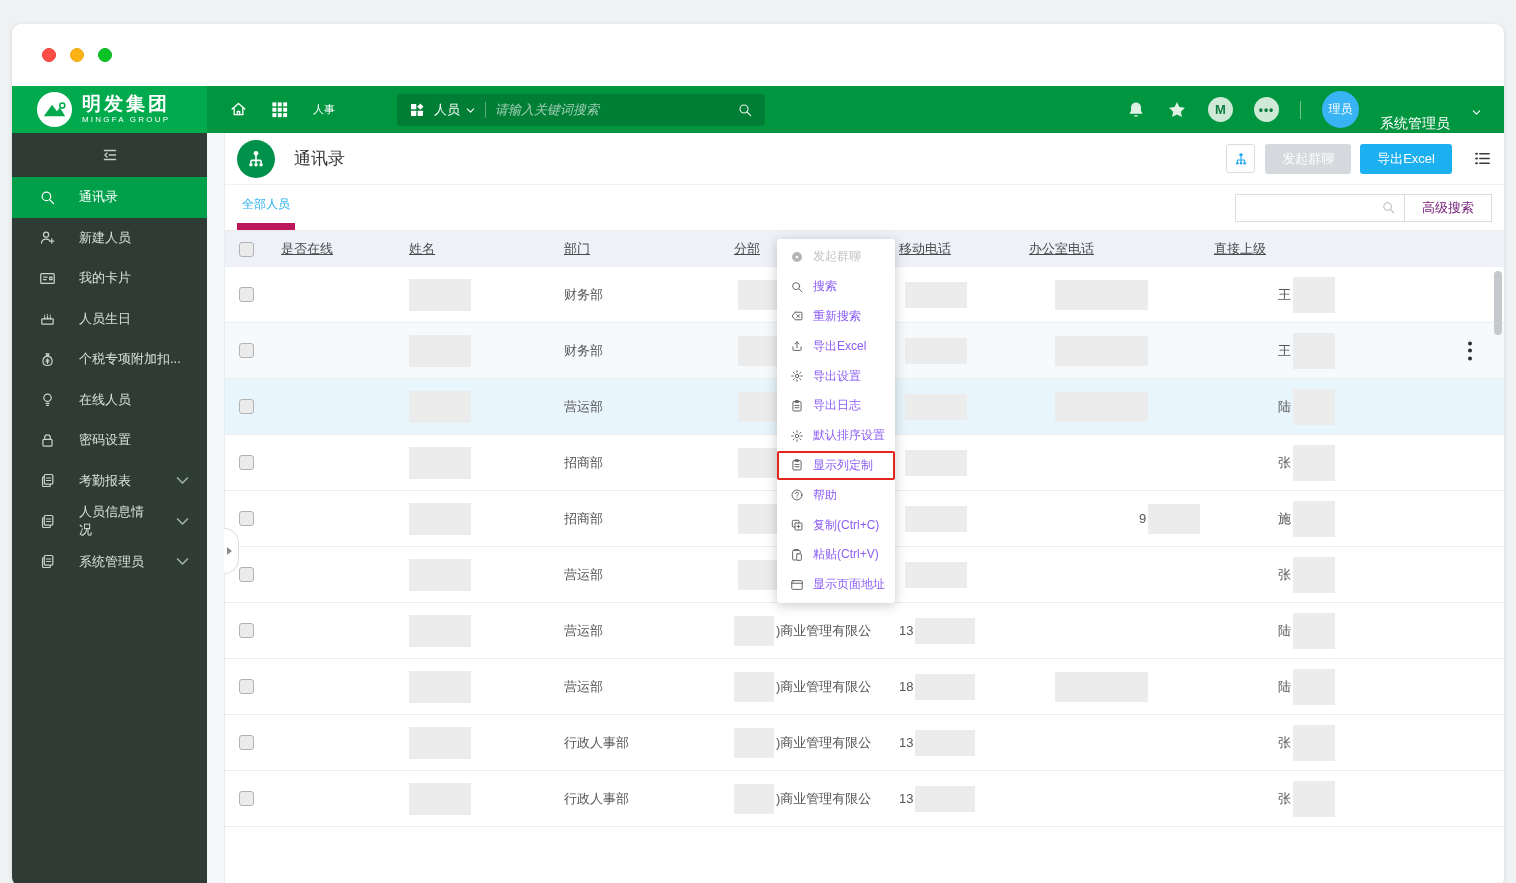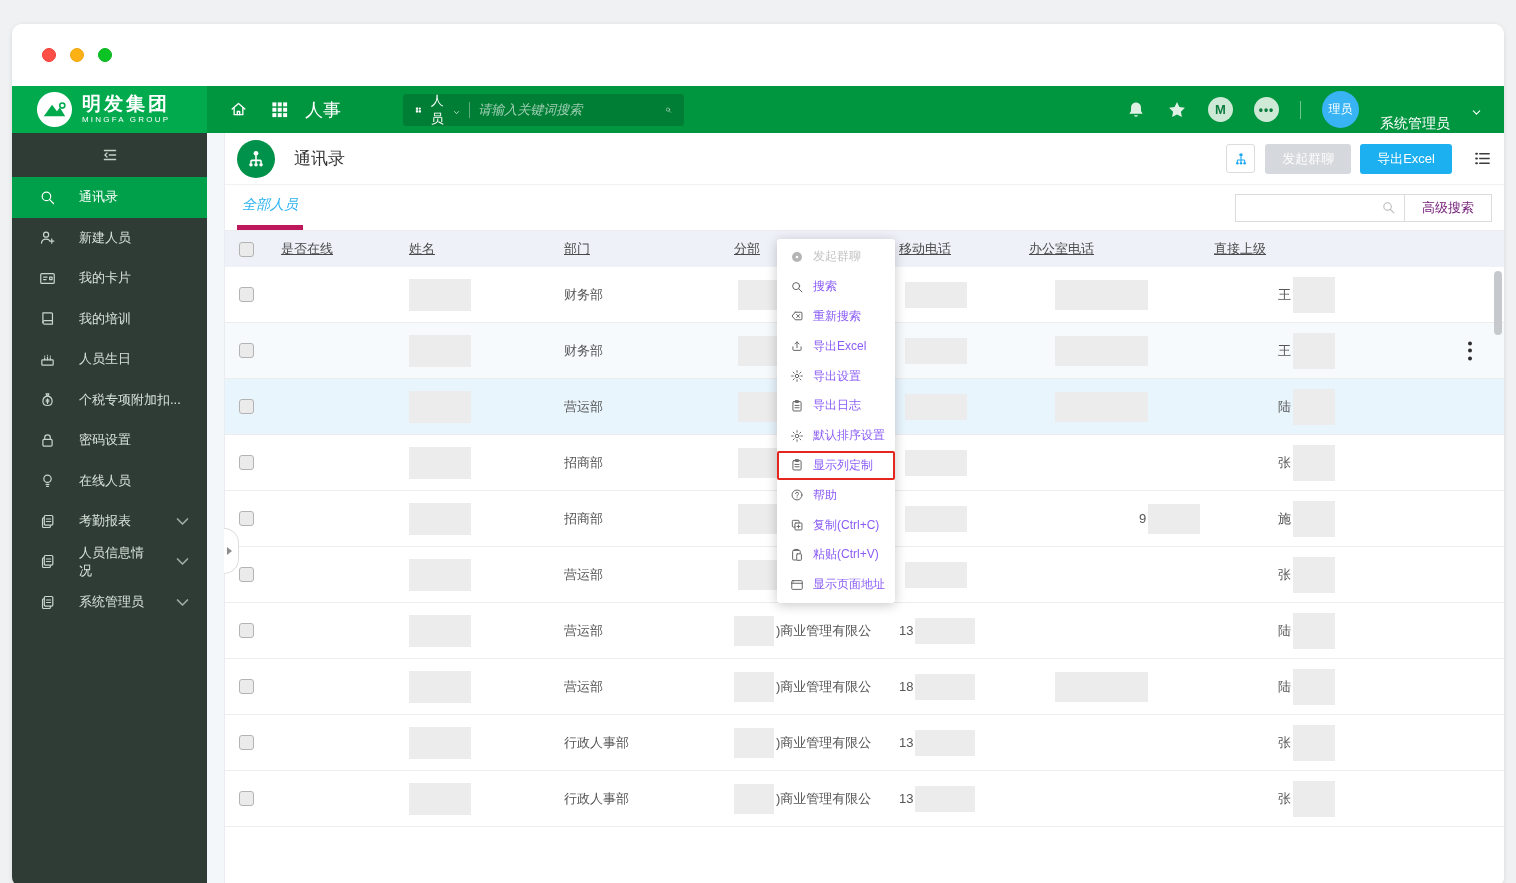--- a/index.html
+++ b/index.html
@@ -15,23 +15,23 @@
   
   .topnav { height:47px; flex:none; background:#00953f; display:flex; align-items:stretch; color:#fff; }
   .nav-logo { width:195px; flex:none; background:#00aa4d; display:flex; align-items:center; gap:9px; padding-left:24px; }
   .logo-mark { width:37px; height:37px; flex:none; }
   .logo-text { display:flex; flex-direction:column; line-height:1.05; }
   .logo-title { font-size:19px; font-weight:bold; letter-spacing:3px; }
   .logo-sub { font-size:8px; letter-spacing:2.2px; margin-top:2px; }
   .nav-main { flex:1; display:flex; align-items:center; padding-left:22px; }
   .nav-ic { width:19px; height:19px; color:#fff; cursor:pointer; }
   .nav-ic svg, .icon svg { width:100%; height:100%; display:block; }
-  .nav-module { font-size:18px; margin-left:16px; cursor:pointer; }
+  .nav-module { font-size:11px; margin-left:24px; cursor:pointer; }
   .nav-home { margin-right:22px; }
-  .nav-search { margin-left:62px; width:281px; height:32px; background:rgba(0,0,0,.15); border-radius:3px;
+  .nav-search { margin-left:62px; width:368px; height:32px; background:rgba(0,0,0,.15); border-radius:3px;
                 display:flex; align-items:center; padding:0 12px; gap:9px; }
   .nav-search .scope { font-size:13px; display:flex; align-items:center; gap:5px; cursor:pointer; }
   .chev { width:11px; height:11px; color:#fff; }
   .nav-search .vdiv { width:1px; height:16px; background:rgba(255,255,255,.35); }
   .nav-search input { flex:1; background:transparent; border:none; outline:none; color:#fff; font-size:13px; font-family:inherit;font-style:italic; }
   .nav-search input::placeholder { color:rgba(255,255,255,.62); }
   .nav-search .icon-search { width:16px; height:16px; color:#e8f5ec; cursor:pointer; }
   .nav-right { margin-left:auto; display:flex; align-items:center; gap:21px; padding-right:22px; }
   .nav-right .bell, .nav-right .star { width:20px; height:20px; color:#dff0e4; cursor:pointer; }
   .round-badge { width:25px; height:25px; border-radius:50%; background:#cfe9d7; color:#0c7c3e; font-size:13px;
@@ -67,22 +67,22 @@
   .page-title { font-size:17px; color:#333; margin-left:19px; }
   .head-actions { margin-left:auto; display:flex; align-items:center; }
   .icon-btn { width:29px; height:29px; border:1px solid #dcdcdc; border-radius:3px; background:#fff;
               display:flex; align-items:center; justify-content:center; cursor:pointer; }
   .icon-btn .icon { width:16px; height:16px; color:#1aa7f0; }
   .btn { height:30px; border:none; border-radius:3px; font-size:13px; padding:0 17px; cursor:pointer; font-family:inherit; }
   .btn-gray { background:#d5d8dc; color:#fdfdfd; margin-left:10px; }
   .btn-blue { background:#1db0f1; color:#fff; margin-left:9px; }
   .list-ic { width:19px; height:19px; color:#3c3c3c; margin-left:21px; cursor:pointer; }
   .tab-row { height:46px; flex:none; display:flex; align-items:center; padding:0 12px; border-bottom:1px solid #ececec; }
-  .tab { height:100%; display:flex; align-items:center; padding:0 5px; color:#2ab2f2; font-size:14px;
-         border-bottom:5px solid #be185d; cursor:pointer;font-style:italic; }
+  .tab { height:100%; display:flex; align-items:center; padding:0 5px; color:#2ab2f2; font-size:12px;
+         border-bottom:7px solid #be185d; cursor:pointer; }
   .filter-group { margin-left:auto; display:flex; align-items:center; }
   .filter-input { width:170px; height:28px; border:1px solid #dcdcdc; display:flex; align-items:center; padding:0 8px; background:#fff; }
   .filter-input input { flex:1; border:none; outline:none; font-size:13px; font-family:inherit; min-width:0; }
   .filter-input .icon { width:15px; height:15px; color:#b9b9b9; flex:none; cursor:pointer; }
   .adv-btn { height:28px; margin-left:-1px; border:1px solid #dcdcdc; background:#fff; padding:0 17px;
              font-size:13px; color:#701a75; display:flex; align-items:center; cursor:pointer; }
   
   .table { flex:1; min-height:0; display:flex; flex-direction:column; position:relative; }
   .thead { height:36px; flex:none; background:#eef2f8; display:flex; align-items:center; font-size:13px; color:#4a4a4a;text-decoration:underline; }
   .trow { height:56px; flex:none; display:flex; align-items:center; border-bottom:1px solid #ededed;
@@ -250,63 +250,54 @@
                   <rect x="2.5" y="5" width="19" height="14" rx="1.5"></rect>
                   <path d="M6.5 10h5M6.5 13.5h3.5"></path>
                   <path d="M15 10h3.5v3.5H15z"></path>
                 </svg>
               </span>
               <span>我的卡片</span>
             </div>
             <div class="side-item">
               <span class="icon">
                 <svg viewBox="0 0 24 24" fill="none" stroke="currentColor" stroke-width="1.7" stroke-linecap="round" stroke-linejoin="round">
-                  <path d="M5.5 4h12A1.5 1.5 0 0119 5.5V20H8a2.5 2.5 0 01-2.5-2.5V4z"></path>
-                  <path d="M5.5 17.5A2.5 2.5 0 018 15h11"></path>
-                </svg>
-              </span>
-              <span>我的培训</span>
-            </div>
-            <div class="side-item">
-              <span class="icon">
-                <svg viewBox="0 0 24 24" fill="none" stroke="currentColor" stroke-width="1.7" stroke-linecap="round" stroke-linejoin="round">
                   <rect x="4" y="12.5" width="16" height="7.5" rx="1"></rect>
                   <path d="M8 12.5v-3M12 12.5v-4M16 12.5v-3"></path>
                   <path d="M8 7.2v.1M12 6v.1M16 7.2v.1"></path>
                 </svg>
               </span>
               <span>人员生日</span>
             </div>
             <div class="side-item">
               <span class="icon">
                 <svg viewBox="0 0 24 24" fill="none" stroke="currentColor" stroke-width="1.7" stroke-linecap="round" stroke-linejoin="round">
                   <path d="M10 4h4l-1.4 3h-1.2z"></path>
                   <path d="M12 7c-4.4 1.1-6.5 4-6.5 7.4 0 3.5 2.6 6.1 6.5 6.1s6.5-2.6 6.5-6.1C18.5 11 16.4 8.1 12 7z"></path>
                   <path d="M10 12.8h4M10 15.2h4M12 11v6.5"></path>
                 </svg>
               </span>
               <span>个税专项附加扣...</span>
             </div>
             <div class="side-item">
               <span class="icon">
                 <svg viewBox="0 0 24 24" fill="none" stroke="currentColor" stroke-width="1.7" stroke-linecap="round" stroke-linejoin="round">
+                  <circle cx="12" cy="9.5" r="5.2"></circle>
+                  <path d="M10 17.6h4M10.6 20.2h2.8"></path>
+                </svg>
+              </span>
+              <span>在线人员</span>
+            </div>
+            <div class="side-item">
+              <span class="icon">
+                <svg viewBox="0 0 24 24" fill="none" stroke="currentColor" stroke-width="1.7" stroke-linecap="round" stroke-linejoin="round">
                   <rect x="5.5" y="10.5" width="13" height="9.5" rx="1.5"></rect>
                   <path d="M8 10.5V8a4 4 0 018 0v2.5"></path>
                 </svg>
               </span>
               <span>密码设置</span>
-            </div>
-            <div class="side-item">
-              <span class="icon">
-                <svg viewBox="0 0 24 24" fill="none" stroke="currentColor" stroke-width="1.7" stroke-linecap="round" stroke-linejoin="round">
-                  <circle cx="12" cy="9.5" r="5.2"></circle>
-                  <path d="M10 17.6h4M10.6 20.2h2.8"></path>
-                </svg>
-              </span>
-              <span>在线人员</span>
             </div>
             <div class="side-item">
               <span class="icon">
                 <svg viewBox="0 0 24 24" fill="none" stroke="currentColor" stroke-width="1.7" stroke-linecap="round" stroke-linejoin="round">
                   <rect x="7.5" y="3.5" width="12" height="13.5" rx="1.5"></rect>
                   <path d="M16 17.5V19a1.5 1.5 0 01-1.5 1.5h-8A1.5 1.5 0 015 19V8.5A1.5 1.5 0 016.5 7h1"></path>
                   <path d="M10.5 8.5h6M10.5 12h6"></path>
                 </svg>
               </span>
               <span>考勤报表</span>

